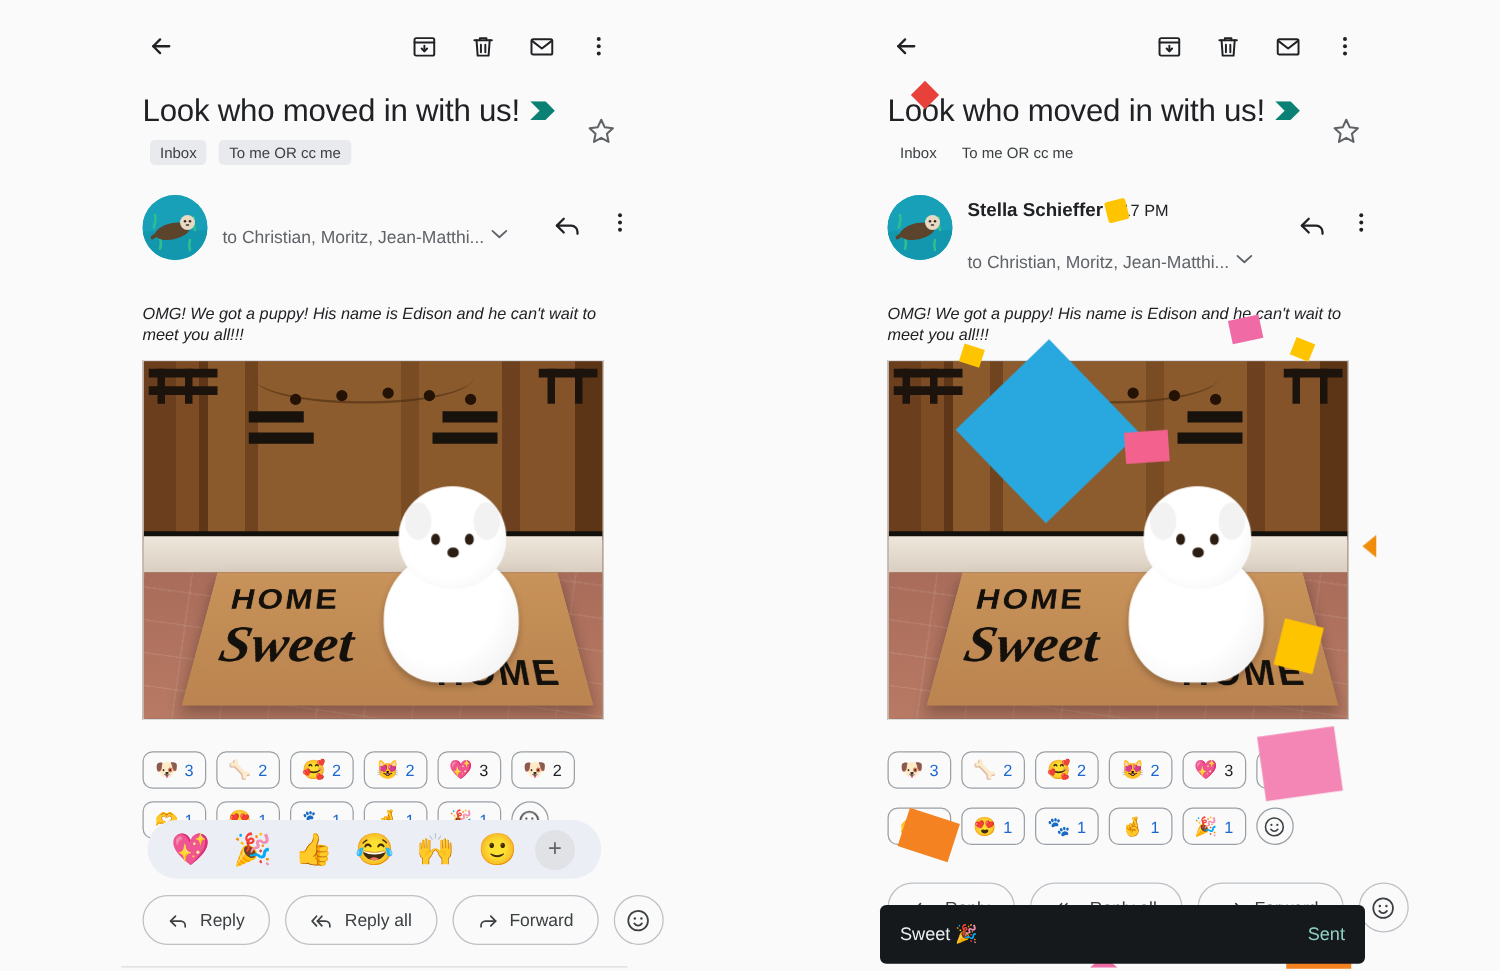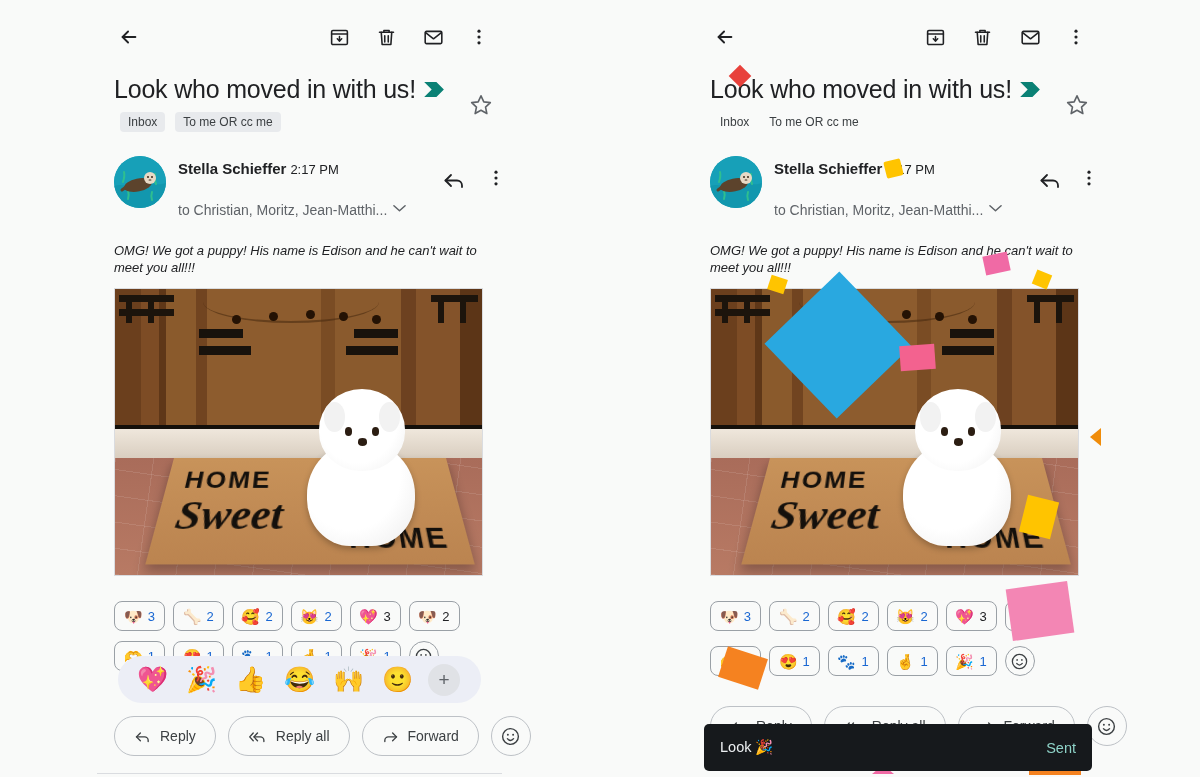--- a/index.html
+++ b/index.html
@@ -241,23 +241,20 @@
           <path d="M10 16c1 4 0 7-1 10M14 34c1 4 1 6 0 9M41 18c-1 4 0 7 1 10M38 36c-1 3-1 5 0 8" stroke="#2fbf8f" stroke-width="2" fill="none" stroke-linecap="round"></path>
           <ellipse cx="24" cy="29" rx="14" ry="6.5" fill="#5c432c" transform="rotate(-12 24 29)"></ellipse>
           <circle cx="36" cy="22" r="6" fill="#e8d9c5"></circle>
           <circle cx="34" cy="21" r="1" fill="#3a2a1a"></circle>
             <circle cx="38" cy="21" r="1" fill="#3a2a1a"></circle>
           <path d="M35.2 24h1.6" stroke="#3a2a1a" stroke-width="1.2" stroke-linecap="round"></path>
           <path d="M12 31l-4 3" stroke="#5c432c" stroke-width="3" stroke-linecap="round"></path>
         </svg>
       </div>
       <div class="sender-meta">
-        <div class="sender-line1">
-          <span class="sender-name">Stella Schieffer</span><span class="sender-time">2:17 PM</span>
-        </div>
         <div class="sender-line2">
           <span>to Christian, Moritz, Jean-Matthi...</span><span class="chev"><svg width="13" height="9" viewBox="0 0 14 9" fill="none" stroke="#5f6368" stroke-width="1.6" stroke-linecap="round" stroke-linejoin="round">
                 <path d="M1 1.5L7 7l6-5.5"></path>
               </svg></span>
         </div>
       </div>
       <div class="reply-icon">
         <svg width="24" height="24" viewBox="0 0 24 24" fill="none" stroke="#202124" stroke-width="1.8" stroke-linecap="round" stroke-linejoin="round">
             <path d="M9 7L3.5 12.5 9 18"></path>
             <path d="M3.5 12.5H15a5 5 0 015 5V19"></path>
@@ -670,17 +667,17 @@
   <div class="conf" style="left:900px; top:345px; width:35px; height:25px; background:#f3628f; transform:rotate(-4deg);"></div>
   <div class="conf" style="left:1023px; top:498px; width:32px; height:38px; background:#ffc400; transform:rotate(14deg);"></div>
   <div class="conf" style="left:885px; top:160px; width:17px; height:17px; background:#ffc400; transform:rotate(-14deg); border-radius:2px;"></div>
   <div class="conf" style="left:1009px; top:585px; width:62px; height:52px; background:#f386b4; transform:rotate(-8deg);"></div>
   <div class="conf" style="left:722px; top:652px; width:42px; height:32px; background:#f58220; transform:rotate(18deg);"></div>
   <div class="tri-left" style="left:1090px; top:428px;"></div>
   <div class="tri-pink" style="left:872px; top:765px;"></div>
   <div class="conf" style="left:1029px; top:765px; width:52px; height:10px; background:#f58220;"></div>
 
   <div class="toast">
-    <span class="toast-msg">Look 🎉</span>
+    <span class="toast-msg">Sweet 🎉</span>
     <span class="toast-undo">Sent</span>
   </div>
 
 </div>
 
 </body></html>

